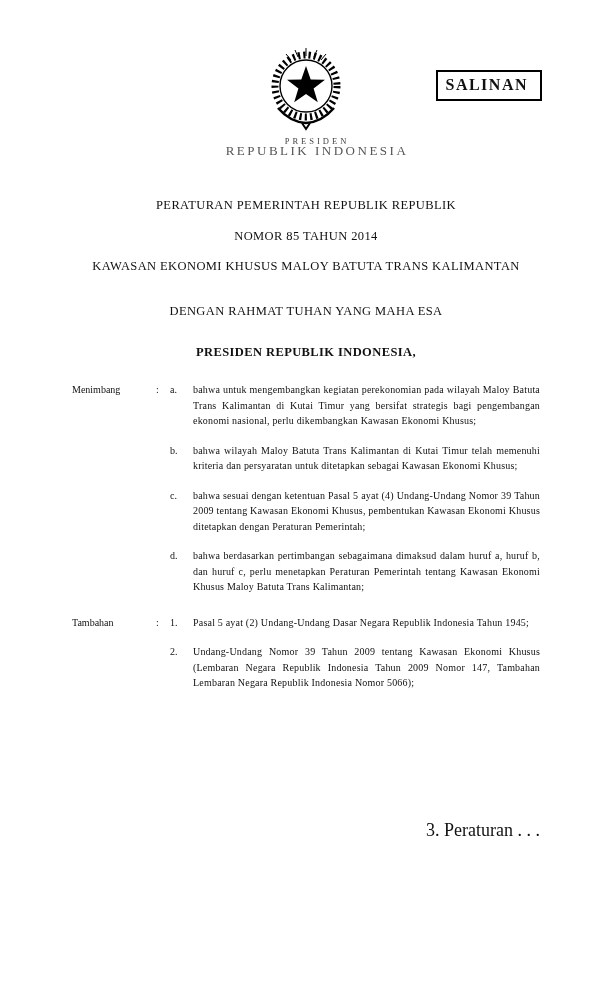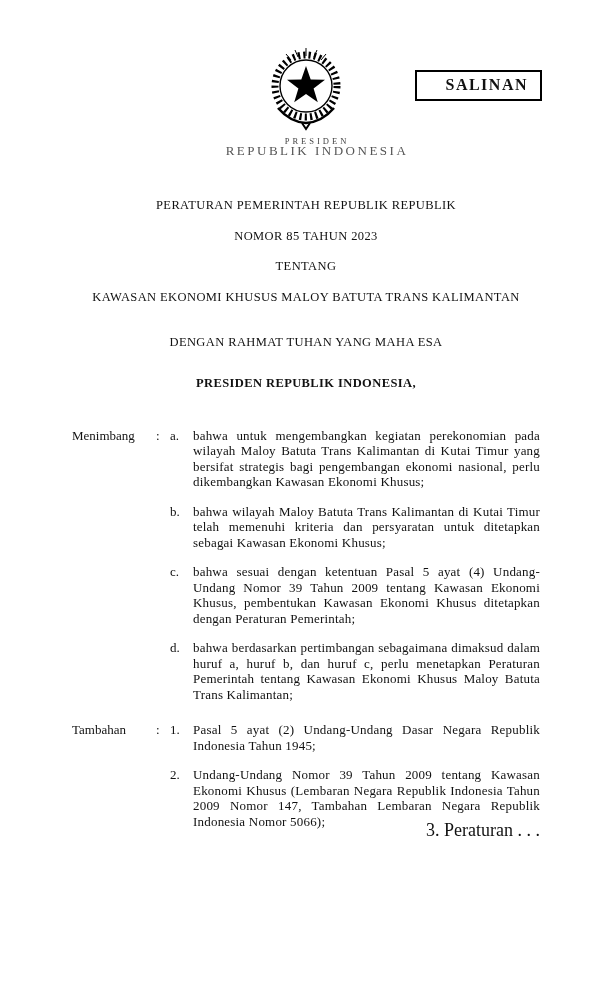--- a/index.html
+++ b/index.html
@@ -28,21 +28,21 @@
     transform: translateX(-50%);
     width: 96px;
     height: 86px;
   }
 
   .salinan-box {
     position: absolute;
     top: 70px;
     right: 70px;
     border: 2.5px solid #000000;
-    padding: 4px 12px 5px 28px;
+    padding: 4px 12px 5px 7px;
     font-weight: bold;
     font-size: 16px;
     letter-spacing: 1.5px;
     font-family: "Liberation Serif", serif;
     margin-left: 25px;
   }
 
   .letterhead {
     position: absolute;
     top: 136px;
@@ -70,22 +70,22 @@
   }
   .title-block p {
     margin: 0 0 15.5px 0;
     letter-spacing: 0.4px;
   }
   .title-block .gap-before { margin-top: 30px; }
   .title-block .gap-before2 { margin-top: 26px; font-weight: bold; }
 
   
   .doc-body {
-    margin: 37px 72px 0 72px;
-    font-size: 13px;
+    margin: 22px 72px 0 72px;
+    font-size: 10px;
     line-height: 15.5px;
   }
   .doc-grid {
     display: grid;
     grid-template-columns: 84px 14px 23px 1fr;
     row-gap: 14px;
   }
   .cell { min-height: 1px; }
   .col-text {
     text-align: justify;
@@ -131,22 +131,21 @@
     <div class="salinan-box">SALINAN</div>
 
     <div class="letterhead">
       <div class="lh1">PRESIDEN</div>
       <div class="lh2">REPUBLIK INDONESIA</div>
     </div>
   </div>
 
   <div class="title-block">
     <p>PERATURAN PEMERINTAH REPUBLIK REPUBLIK</p>
-    <p>NOMOR 85 TAHUN 2023</p>
-    <p>TENTANG</p>
+    <p>NOMOR 85 TAHUN 2014</p>
     <p>KAWASAN EKONOMI KHUSUS MALOY BATUTA TRANS KALIMANTAN</p>
     <p class="gap-before">DENGAN RAHMAT TUHAN YANG MAHA ESA</p>
     <p class="gap-before2">PRESIDEN REPUBLIK INDONESIA,</p>
   </div>
 
   <div class="doc-body">
 
     <div class="doc-grid">
       <div class="cell">Menimbang</div>
       <div class="cell">:</div>

